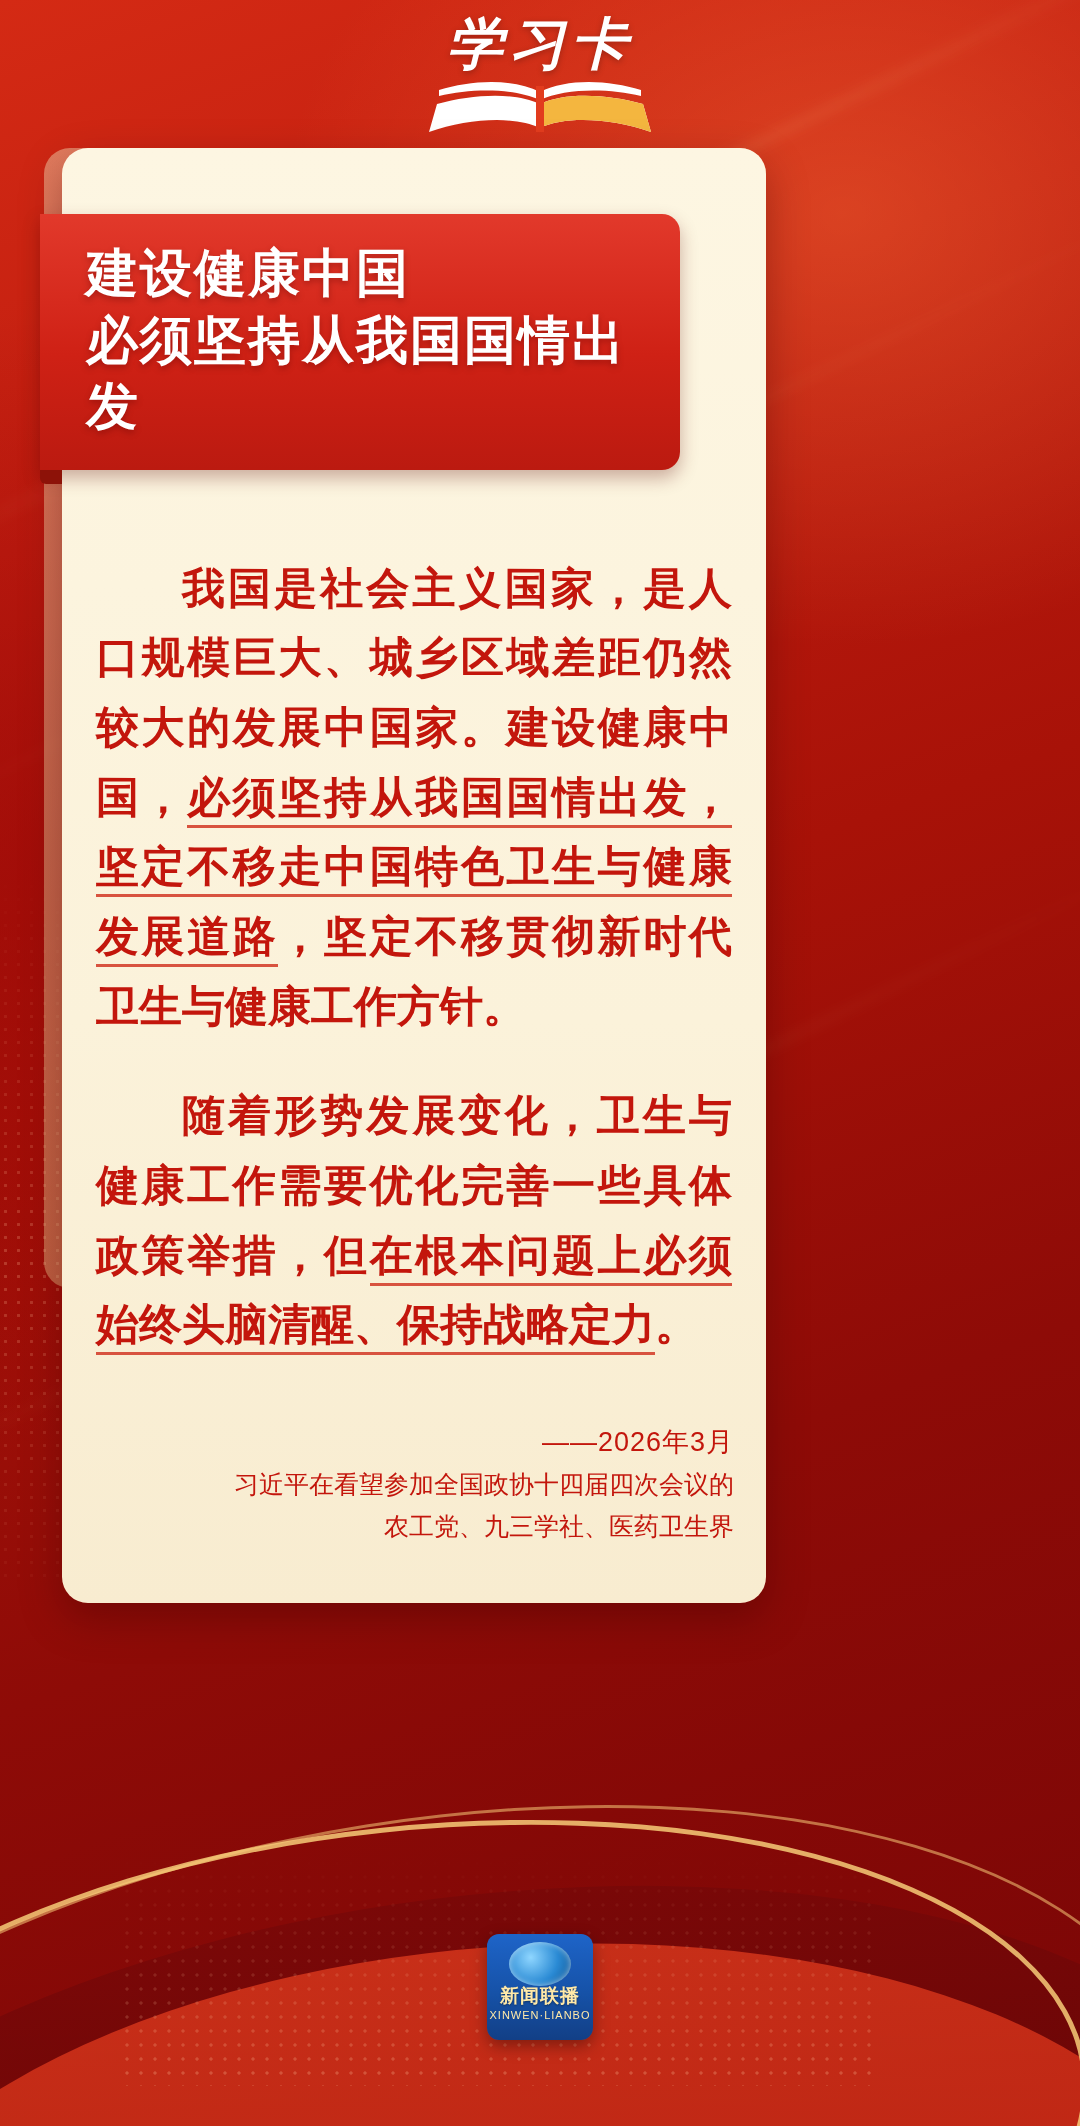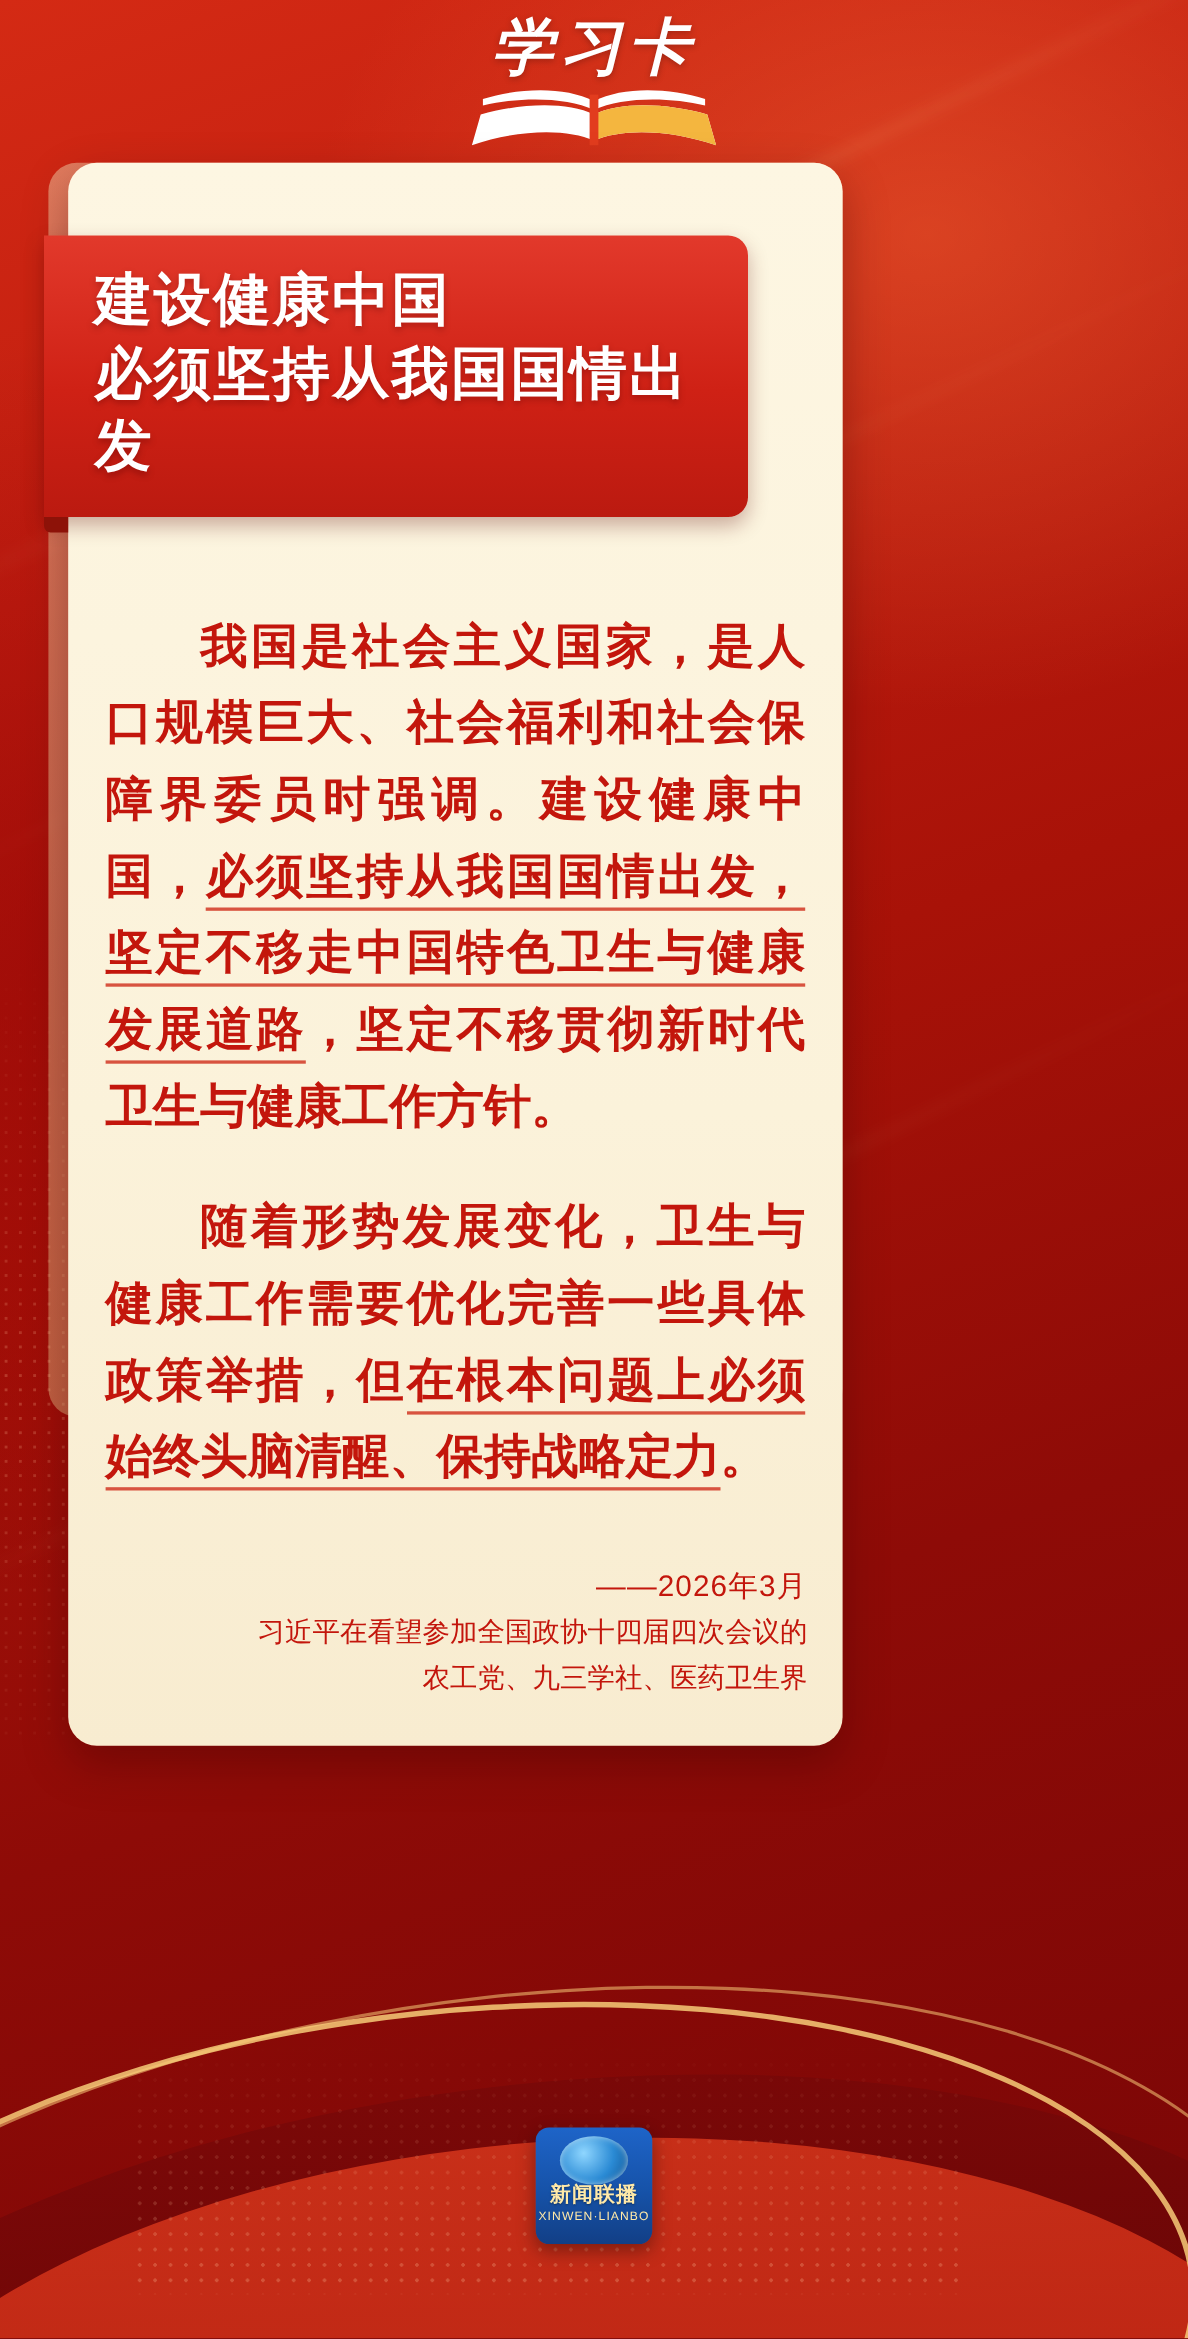--- a/index.html
+++ b/index.html
@@ -98,21 +98,21 @@
     opacity: .45;
   }
   .card {
     position: relative;
     margin-left: 18px;
     width: 704px;
     min-height: 1130px;
     border-radius: 26px;
     background: linear-gradient(180deg, #fdf6e2 0%, #fbf2da 60%, #f8ecd0 100%);
     box-shadow: 0 16px 40px rgba(60,0,0,.35);
-    padding: 0 0 40px 0;
+    padding: 0 0 56px 0;
     box-sizing: border-box;
   }
   .title-banner {
     position: relative;
     left: -22px;
     top: 66px;
     width: 640px;
     padding: 26px 30px 30px 46px;
     box-sizing: border-box;
     background: linear-gradient(180deg, #e2392b 0%, #cf2115 55%, #bb1a10 100%);
@@ -301,21 +301,21 @@
     <div class="card-shadow"></div>
     <div class="card">
 
       <div class="title-banner">
         <div class="title-line">建设健康中国</div>
         <div class="title-line">必须坚持从我国国情出发</div>
       </div>
 
       <div class="body-text">
         <p class="para">
-          <span>我国是社会主义国家，是人口规模巨大、社会福利和社会保障界委员时强调。建设健康中国，</span><span class="u">必须坚持从我国国情出发，坚定不移走中国特色卫生与健康发展道路</span><span>，坚定不移贯彻新时代卫生与健康工作方针。</span>
+          <span>我国是社会主义国家，是人口规模巨大、城乡区域差距仍然较大的发展中国家。建设健康中国，</span><span class="u">必须坚持从我国国情出发，坚定不移走中国特色卫生与健康发展道路</span><span>，坚定不移贯彻新时代卫生与健康工作方针。</span>
         </p>
         <p class="para">
           <span>随着形势发展变化，卫生与健康工作需要优化完善一些具体政策举措，但</span><span class="u">在根本问题上必须始终头脑清醒、保持战略定力</span><span>。</span>
         </p>
       </div>
 
       <div class="attribution">
         <div class="date">——2026年3月</div>
         <div>习近平在看望参加全国政协十四届四次会议的</div>
         <div>农工党、九三学社、医药卫生界</div>

